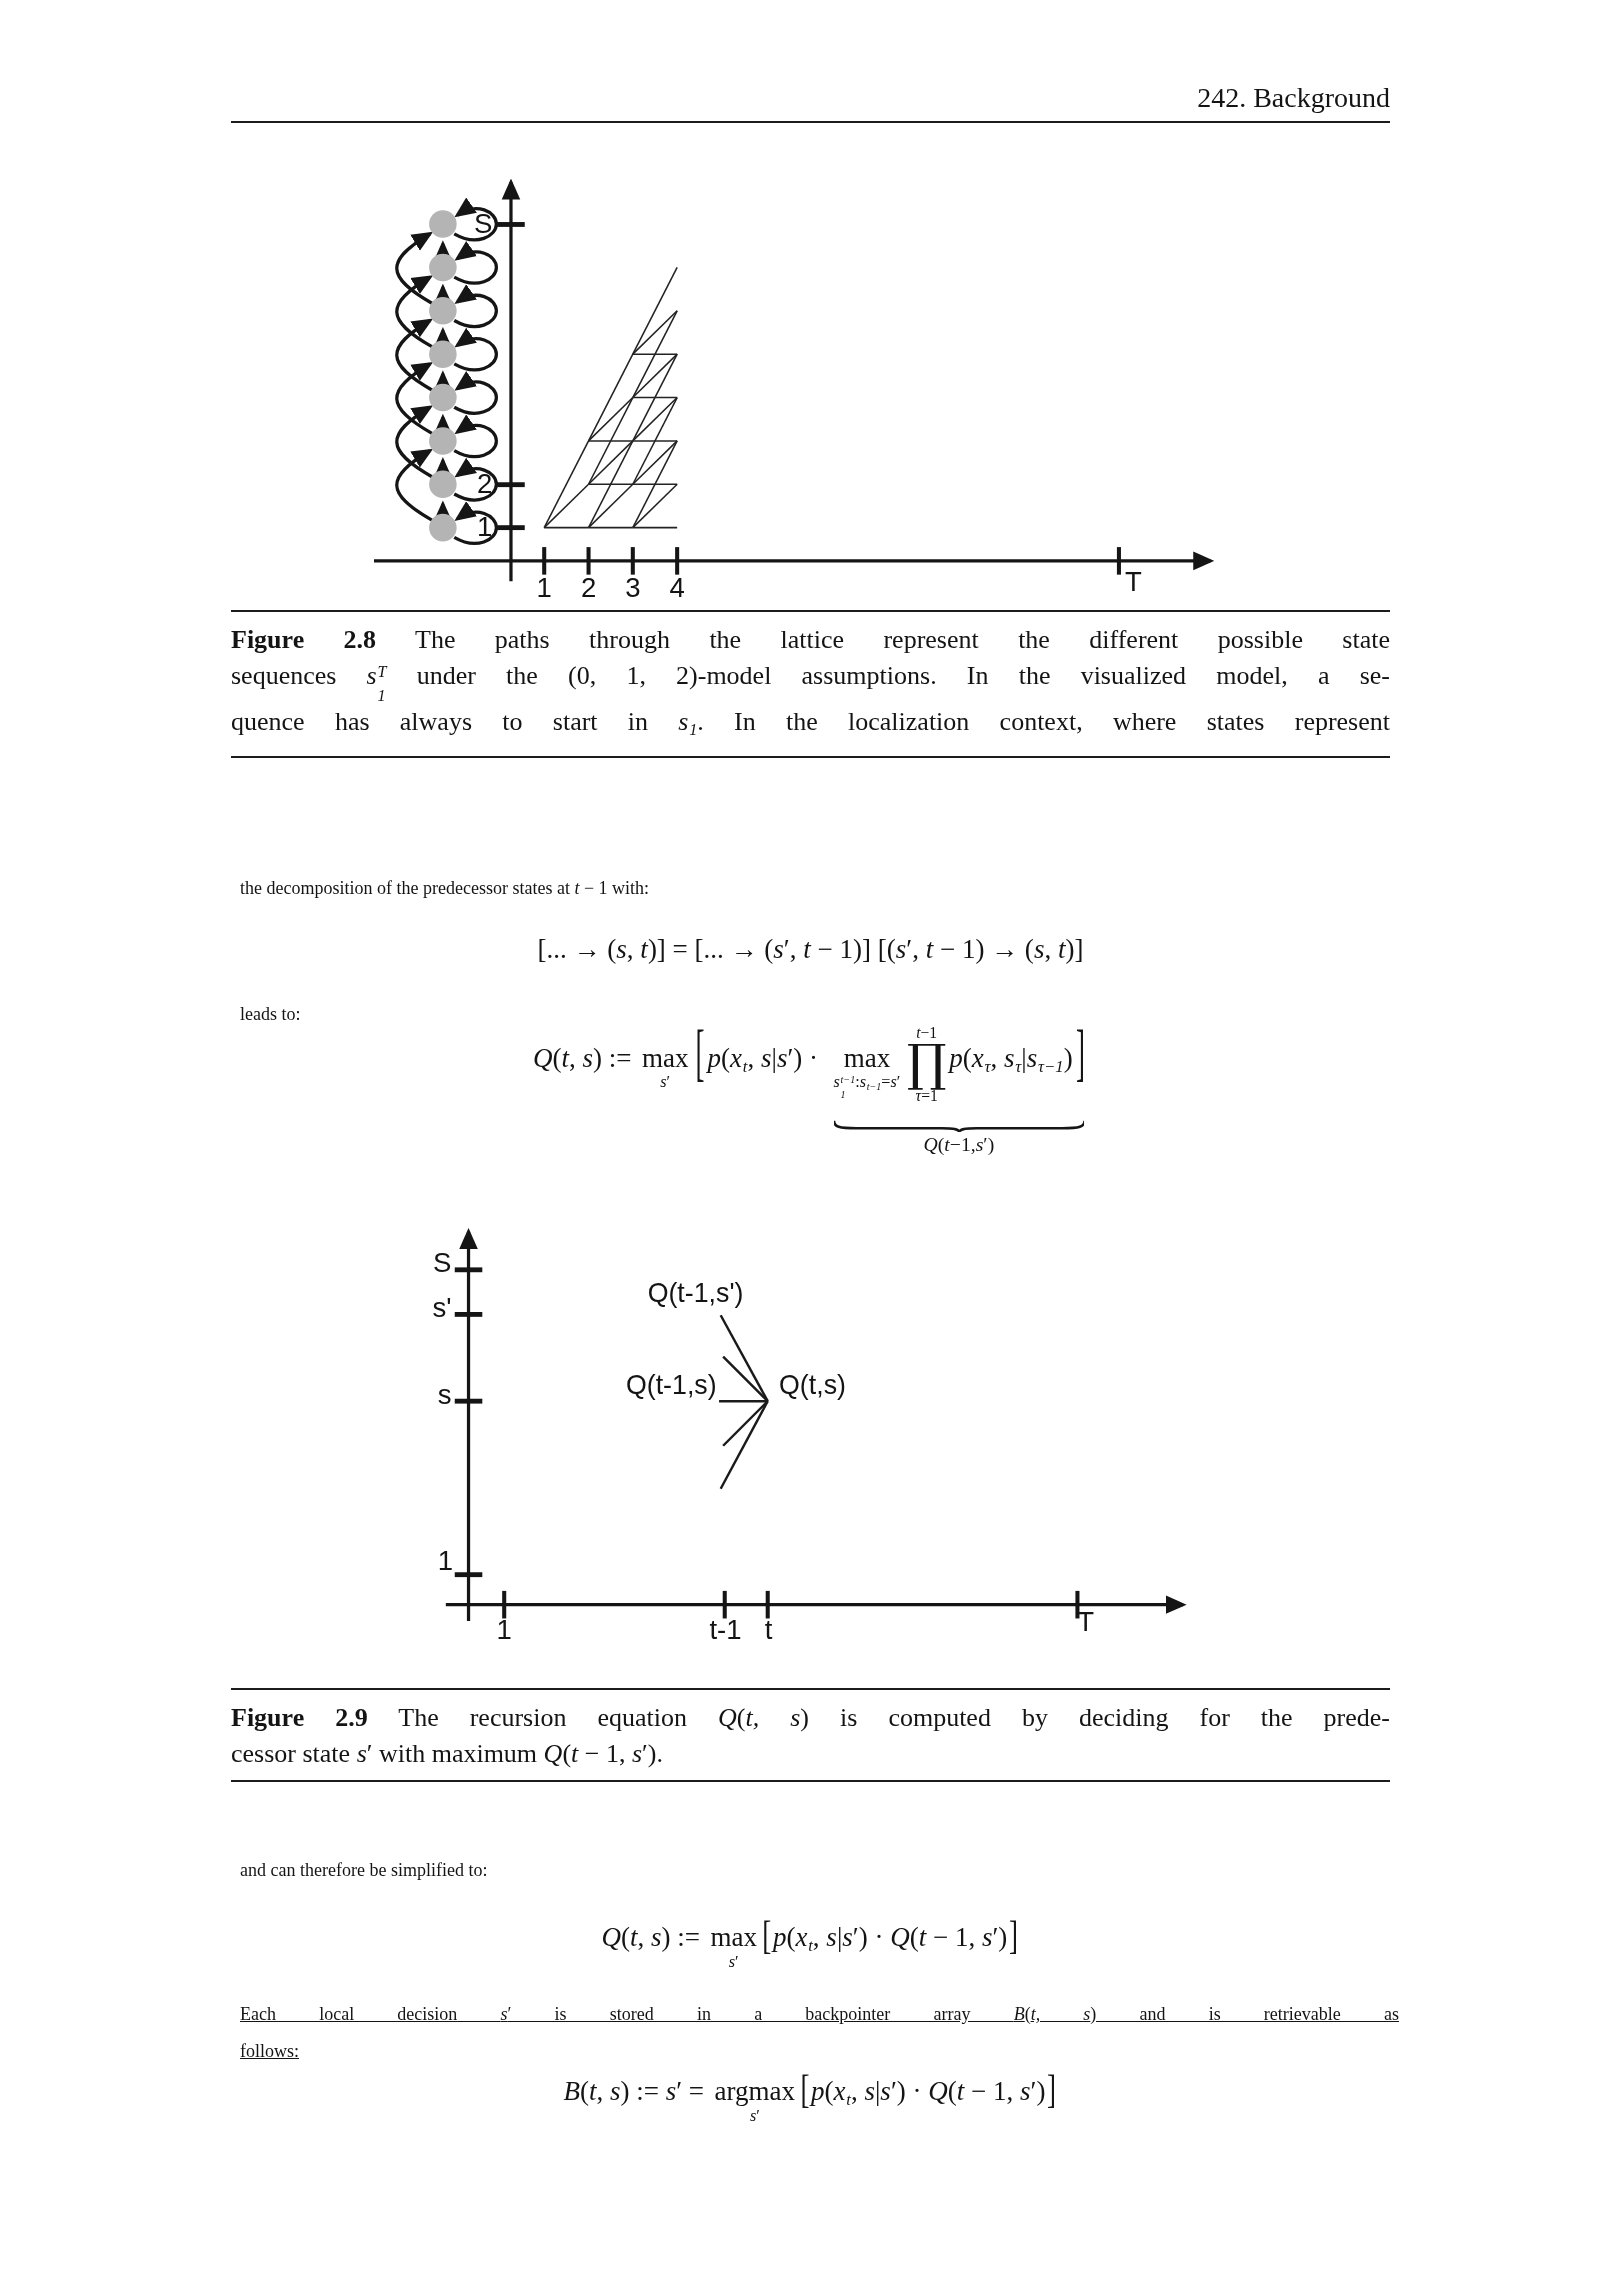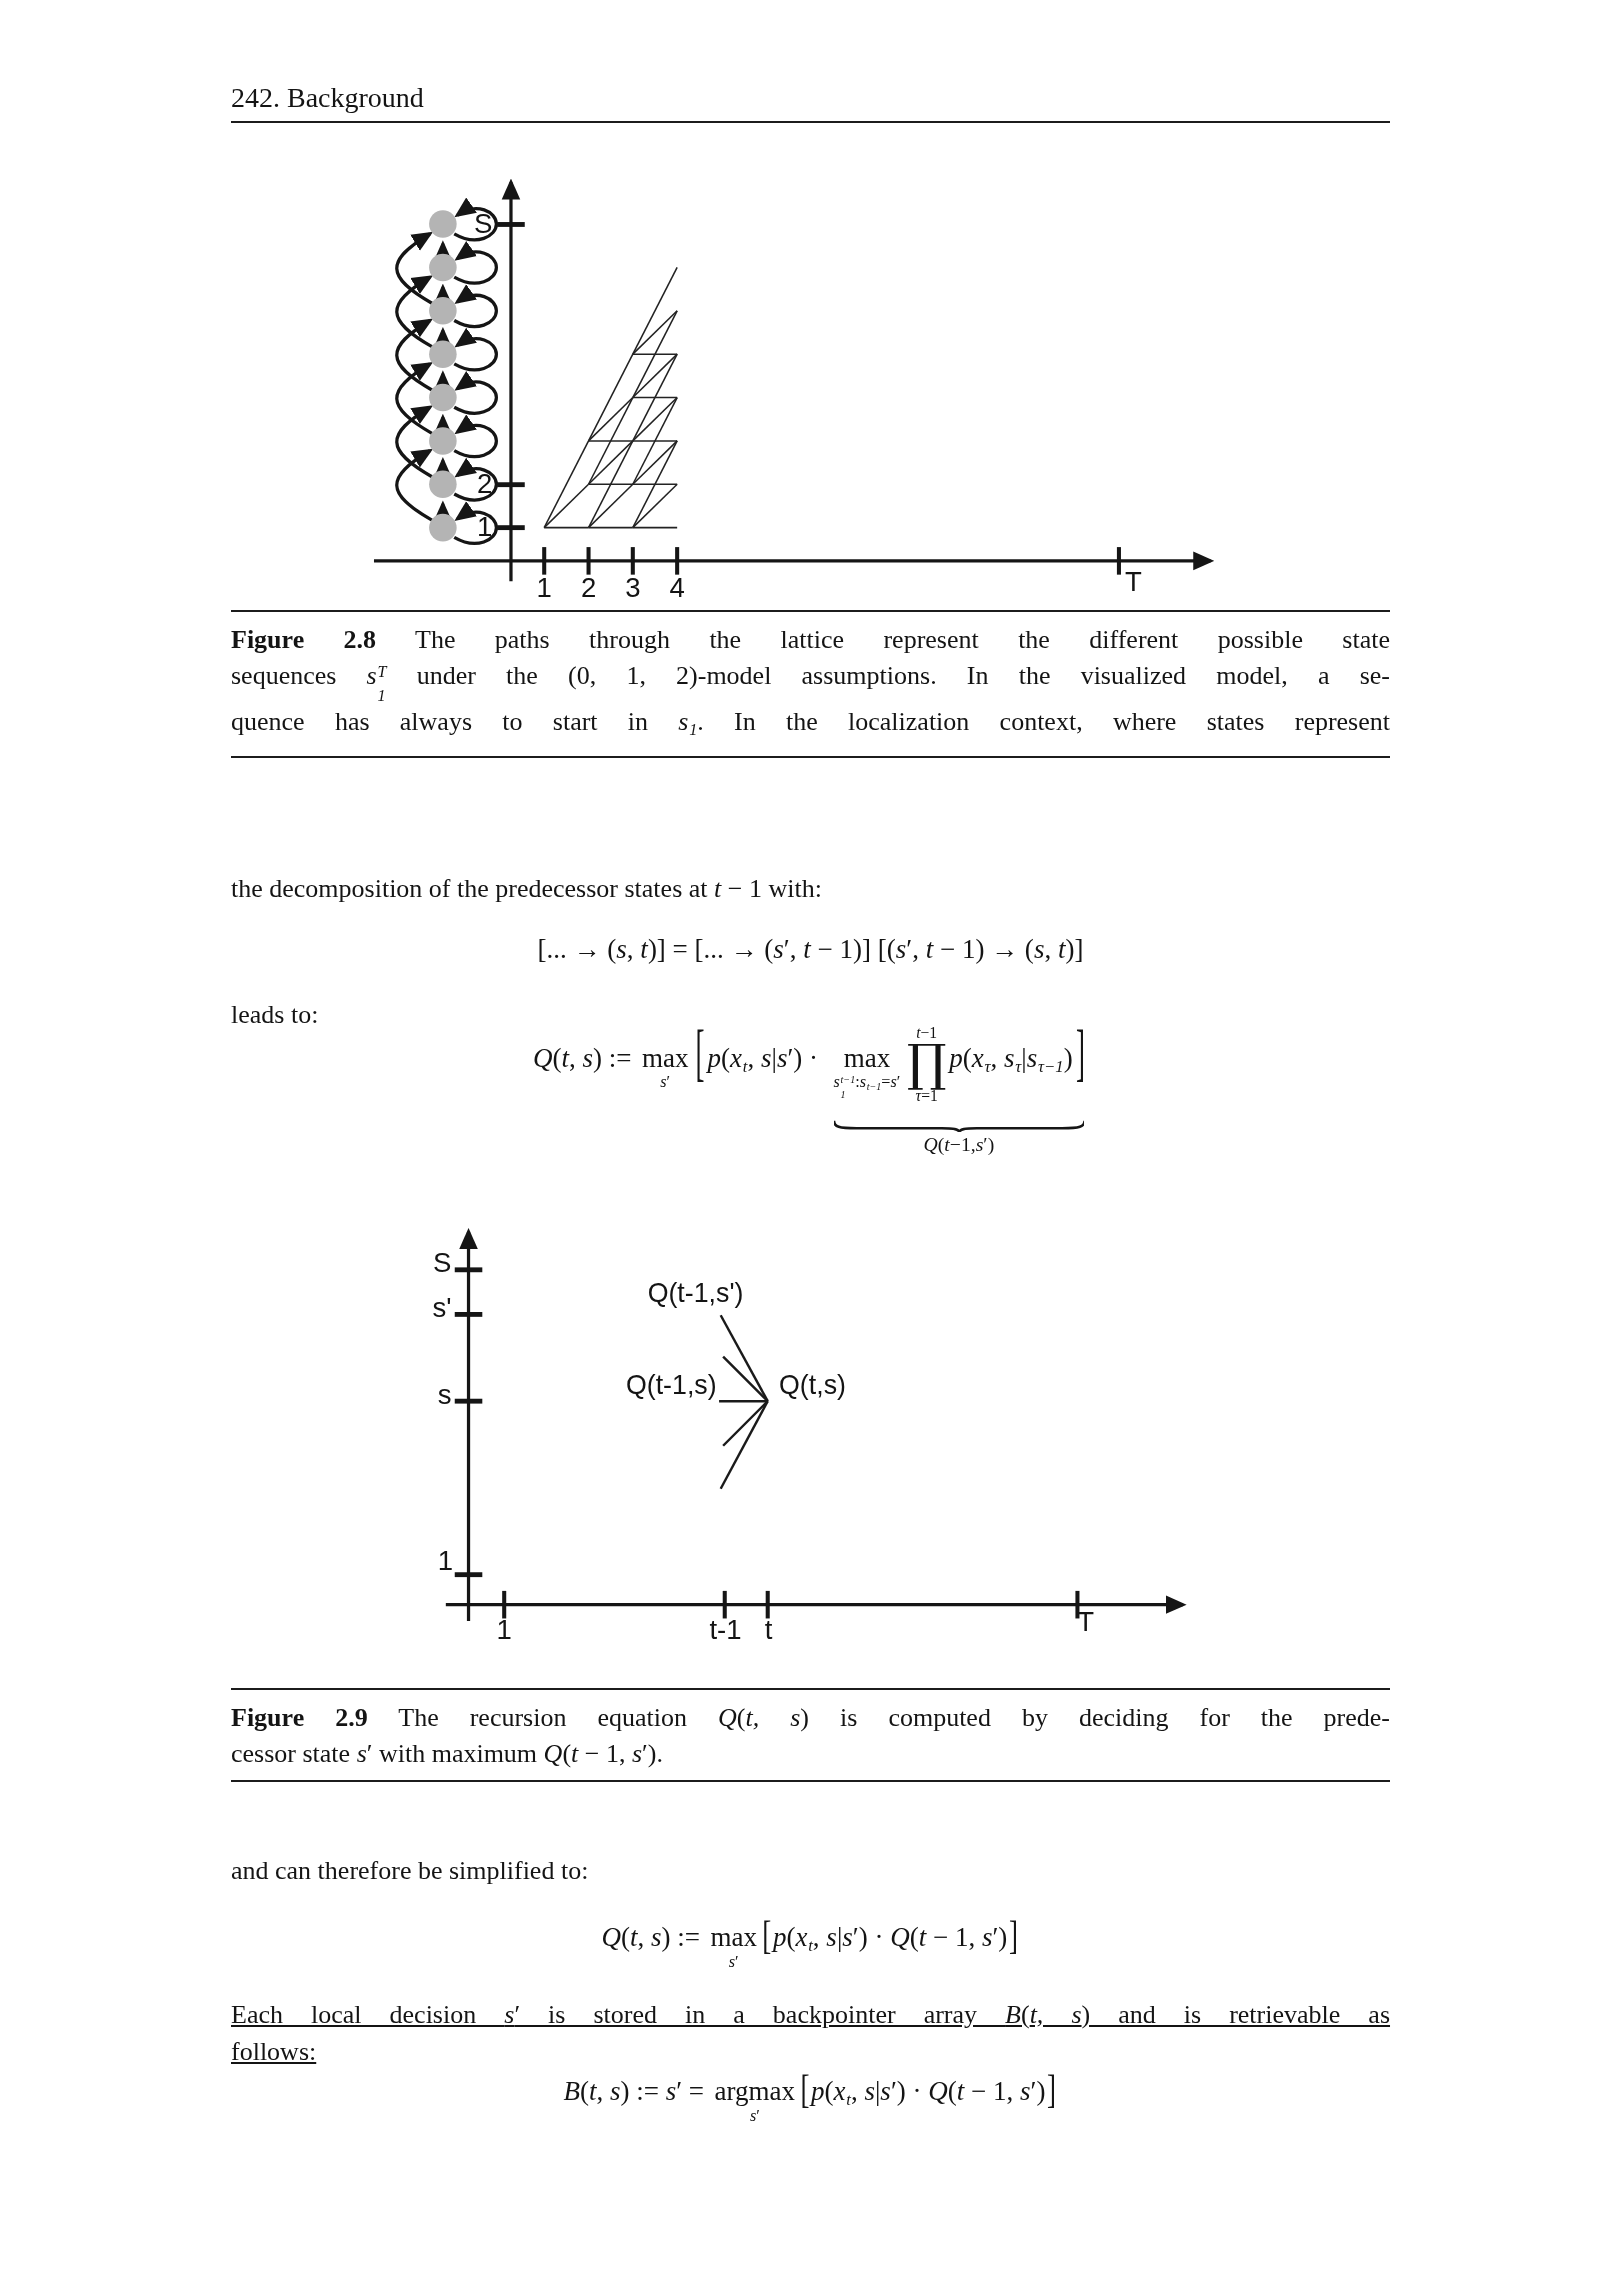--- a/index.html
+++ b/index.html
@@ -3,26 +3,26 @@
 <meta charset="utf-8">
 <style>
   html,body{margin:0;padding:0;}
   body{
     width:1623px;height:2295px;position:relative;background:#ffffff;
     font-family:"Liberation Serif", serif;color:#141414;
     -webkit-font-smoothing:antialiased;
   }
   .abs{position:absolute;}
   
-  .hdr{top:82px;left:231px;width:1159px;display:flex;justify-content:flex-start;
+  .hdr{top:82px;left:231px;width:1159px;display:flex;justify-content:flex-end;
        font-size:28px;line-height:32px;}
   .hdr .chap{}
   .rule{left:231px;width:1159px;height:2.4px;background:#1c1c1c;}
   
-  .bl{left:231px;width:1159px;font-size:26px;line-height:37px;}
+  .bl{left:240px;width:1159px;font-size:18px;line-height:37px;}
   .jus{text-align:justify;text-align-last:justify;}
   
   .capblock{left:231px;width:1159px;border-top:2.4px solid #1c1c1c;border-bottom:2.4px solid #1c1c1c;
             padding:9.7px 0 8px 0;font-size:26px;line-height:36px;}
   
   .eq{left:231px;width:1159px;text-align:center;font-size:27px;line-height:1.25;white-space:nowrap;}
   .tr{font-style:normal;}
   .ti{font-style:italic;}
   .tb{font-weight:700;}
   .tsub{font-size:0.62em;font-style:italic;vertical-align:-0.3em;margin-left:0.8px;}

